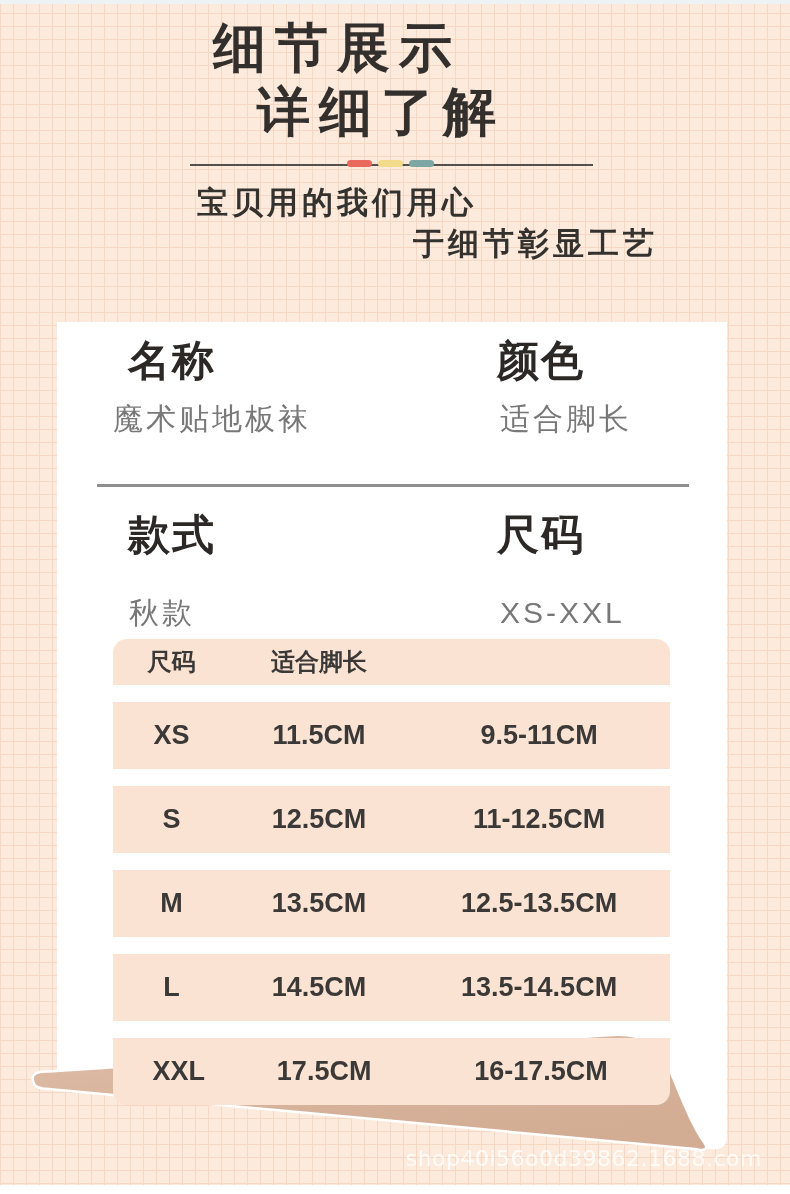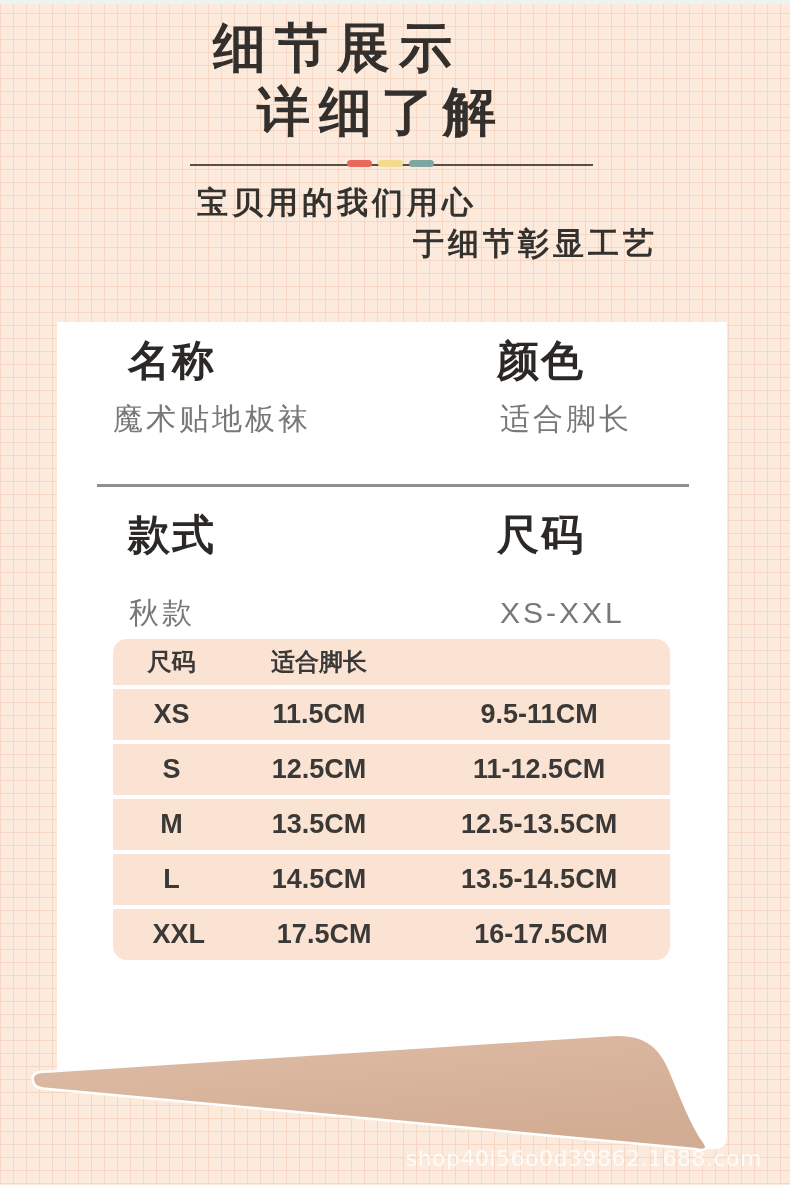--- a/index.html
+++ b/index.html
@@ -30,21 +30,21 @@
   .dash.red{background:var(--dash-red);}
   .dash.yellow{background:var(--dash-yellow);}
   .dash.teal{background:var(--dash-teal);}
   .card{position:absolute;left:57px;top:322px;width:670px;height:682px;background:var(--card-white);}
   .field-label{position:absolute;font-family:"Liberation Serif","DejaVu Serif",serif;
                font-weight:700;font-size:42px;color:#2b2825;line-height:1;letter-spacing:2px;text-align:right;}
   .field-value{position:absolute;font-size:30px;color:var(--value-gray);line-height:1;letter-spacing:3px;}
   .card-divider{position:absolute;left:40px;top:162px;width:592px;height:3px;background:var(--divider-gray);}
   .size-table{position:absolute;left:113px;top:639px;width:557px;color:var(--table-ink);}
   .trow{display:grid;grid-template-columns:21% 32% 47%;align-items:center;
-        background:var(--table-pink);height:51px;margin-top:4px;}
+        background:var(--table-pink);height:67px;margin-top:17px;}
   .trow span{text-align:center;font-weight:700;font-size:27px;}
   .trow.thead{height:46px;margin-top:0;border-radius:14px 14px 0 0;}
   .trow.thead span{font-size:24px;}
   .trow.last{border-radius:0 0 14px 14px;padding-left:8px;}
   .bottom-svg{position:absolute;left:0;top:1000px;width:790px;height:194px;}
   .bottom-white-strip{position:absolute;left:0;top:1185px;width:790px;height:9px;background:#fff;}
   .watermark{position:absolute;top:1146px;right:28px;font-family:"DejaVu Sans",sans-serif;
              font-size:22px;color:rgba(255,255,255,0.8);letter-spacing:0.5px;}
 </style>
 </head>

